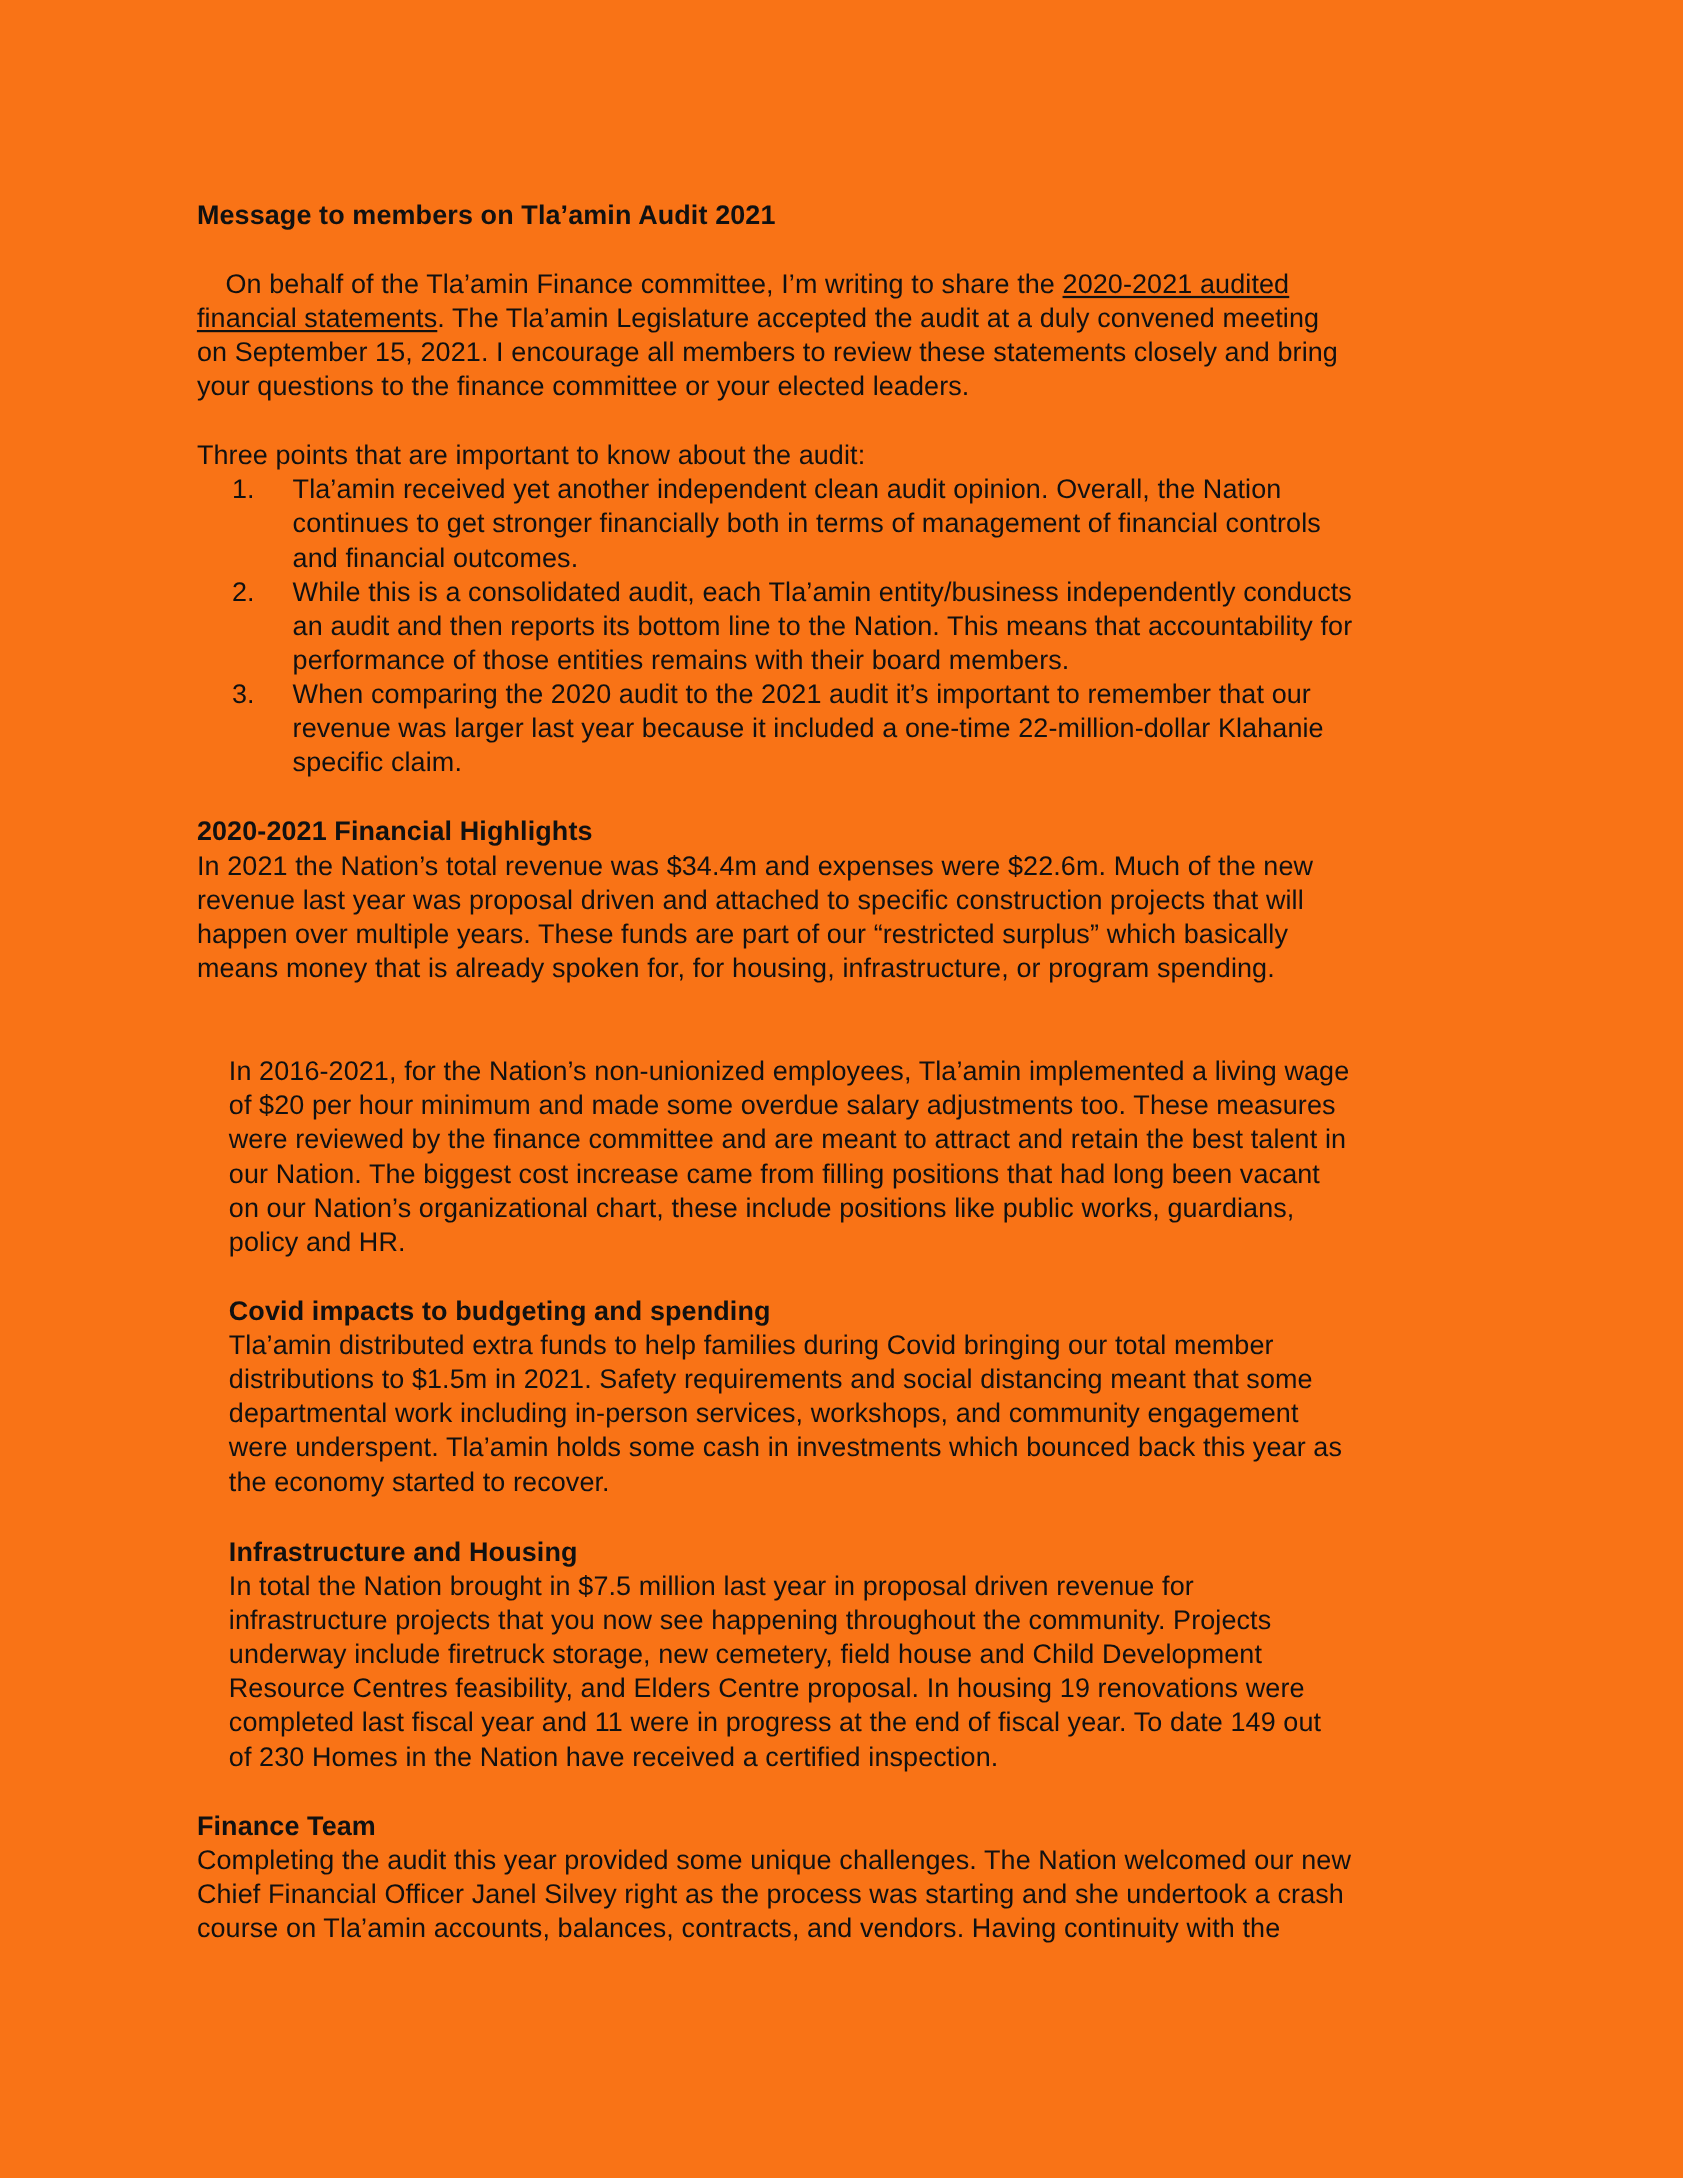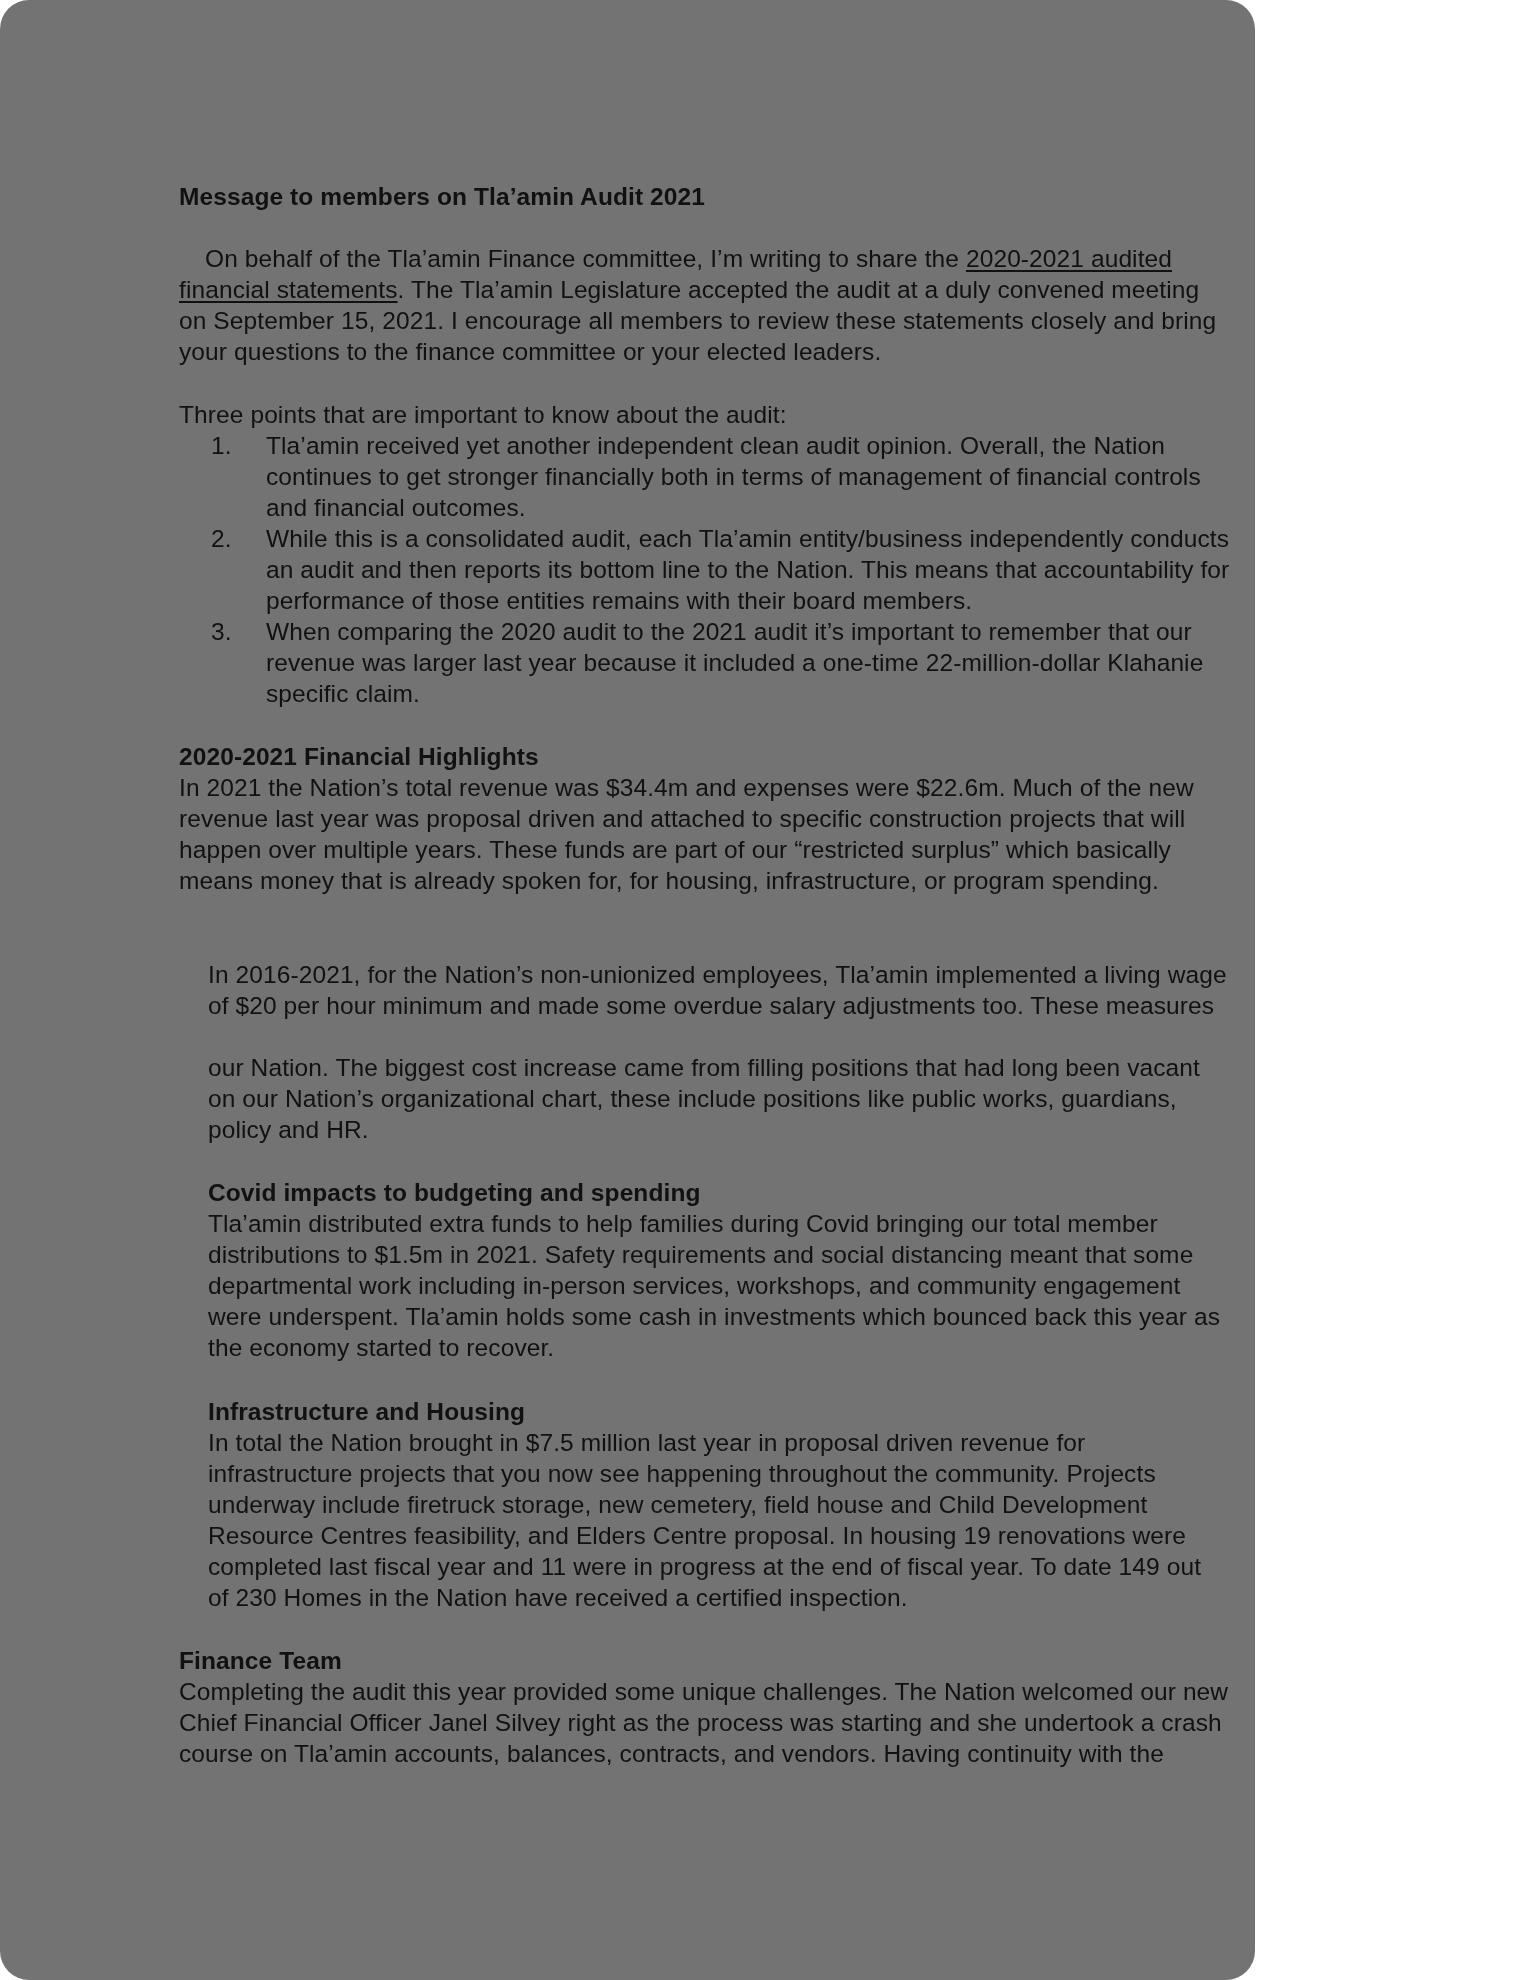--- a/index.html
+++ b/index.html
@@ -12,24 +12,23 @@
       height: 1980px;
       position: relative;
       overflow: hidden;
       font-family: "Liberation Sans", sans-serif;
       color: #111111;
     }
     .page {
       position: absolute;
       left: 0;
       top: 0;
-      width: 1255px;
+      width: 1530px;
       height: 1980px;
-      background: #737373;
-      border-radius: 29px;
+      background: #f97316;
     }
     .line {
       position: absolute;
       white-space: nowrap;
       font-size: 24.5px;
       line-height: 31px;
       letter-spacing: 0.1px;
     }
     .bold {
       font-weight: bold;
@@ -83,20 +82,21 @@
   </div>
 
   <div class="line bold" style="left:179px; top:741px;">2020-2021 Financial Highlights</div>
   <div class="line" style="left:179px; top:772px;">In 2021 the Nation’s total revenue was $34.4m and expenses were $22.6m. Much of the new</div>
   <div class="line" style="left:179px; top:803px;">revenue last year was proposal driven and attached to specific construction projects that will</div>
   <div class="line" style="left:179px; top:834px;">happen over multiple years. These funds are part of our “restricted surplus” which basically</div>
   <div class="line" style="left:179px; top:865px;">means money that is already spoken for, for housing, infrastructure, or program spending.</div>
 
   <div class="line" style="left:208px; top:959px;">In 2016-2021, for the Nation’s non-unionized employees, Tla’amin implemented a living wage</div>
   <div class="line" style="left:208px; top:990px;">of $20 per hour minimum and made some overdue salary adjustments too. These measures</div>
+  <div class="line" style="left:208px; top:1021px;">were reviewed by the finance committee and are meant to attract and retain the best talent in</div>
   <div class="line" style="left:208px; top:1052px;">our Nation. The biggest cost increase came from filling positions that had long been vacant</div>
   <div class="line" style="left:208px; top:1083px;">on our Nation’s organizational chart, these include positions like public works, guardians,</div>
   <div class="line" style="left:208px; top:1114px;">policy and HR.</div>
 
   <div class="line bold" style="left:208px; top:1177px;">Covid impacts to budgeting and spending</div>
   <div class="line" style="left:208px; top:1208px;">Tla’amin distributed extra funds to help families during Covid bringing our total member</div>
   <div class="line" style="left:208px; top:1239px;">distributions to $1.5m in 2021. Safety requirements and social distancing meant that some</div>
   <div class="line" style="left:208px; top:1270px;">departmental work including in-person services, workshops, and community engagement</div>
   <div class="line" style="left:208px; top:1301px;">were underspent. Tla’amin holds some cash in investments which bounced back this year as</div>
   <div class="line" style="left:208px; top:1332px;">the economy started to recover.</div>

